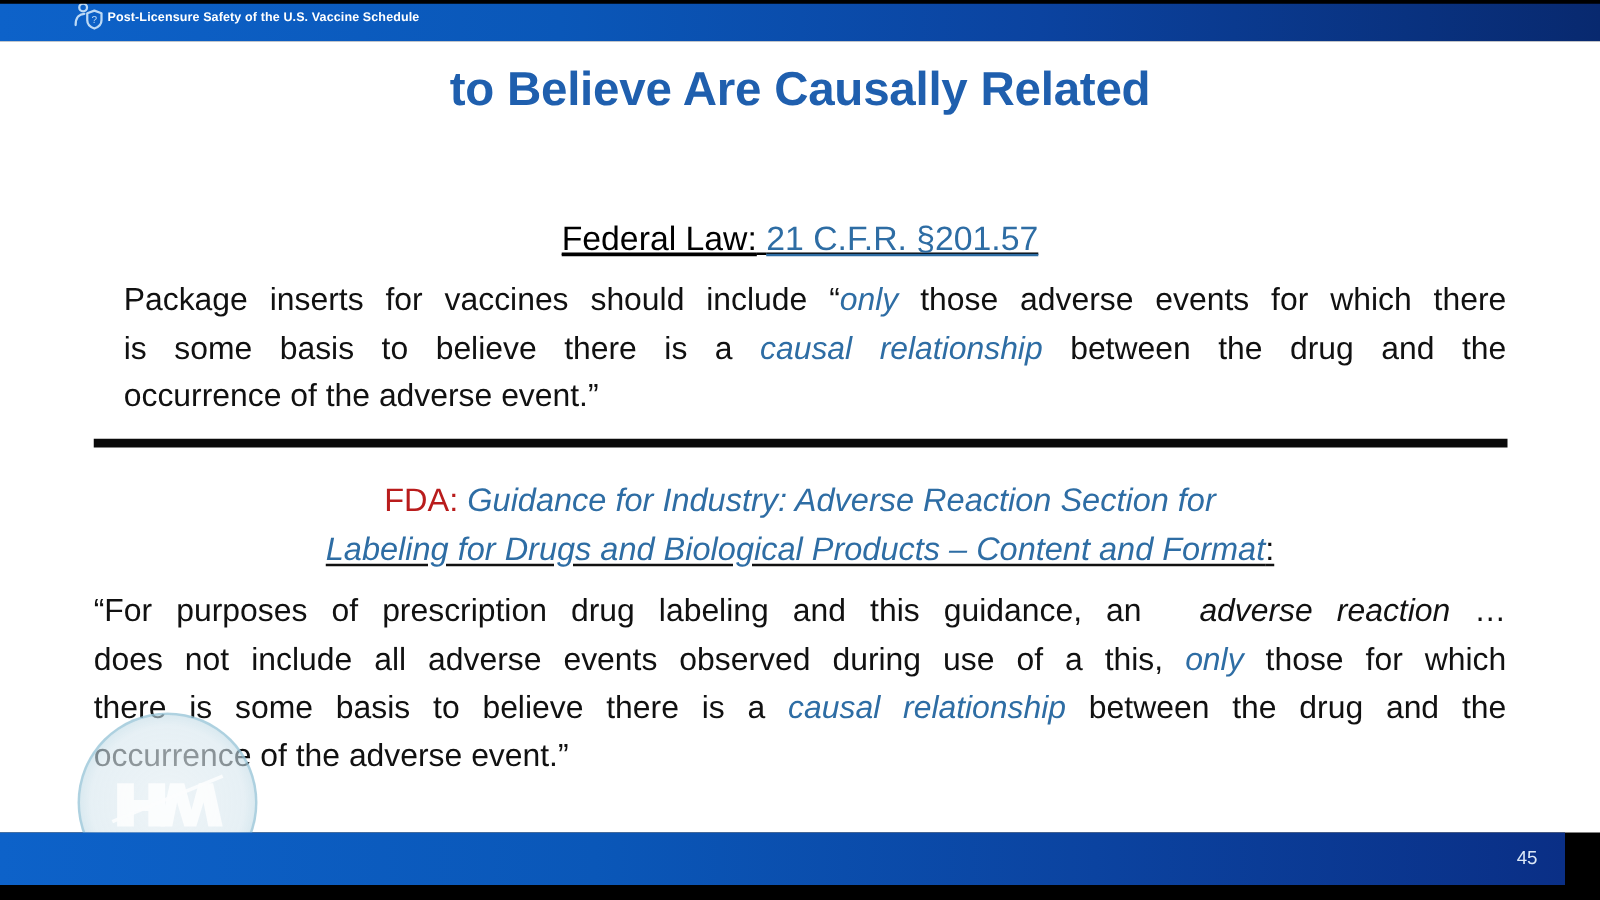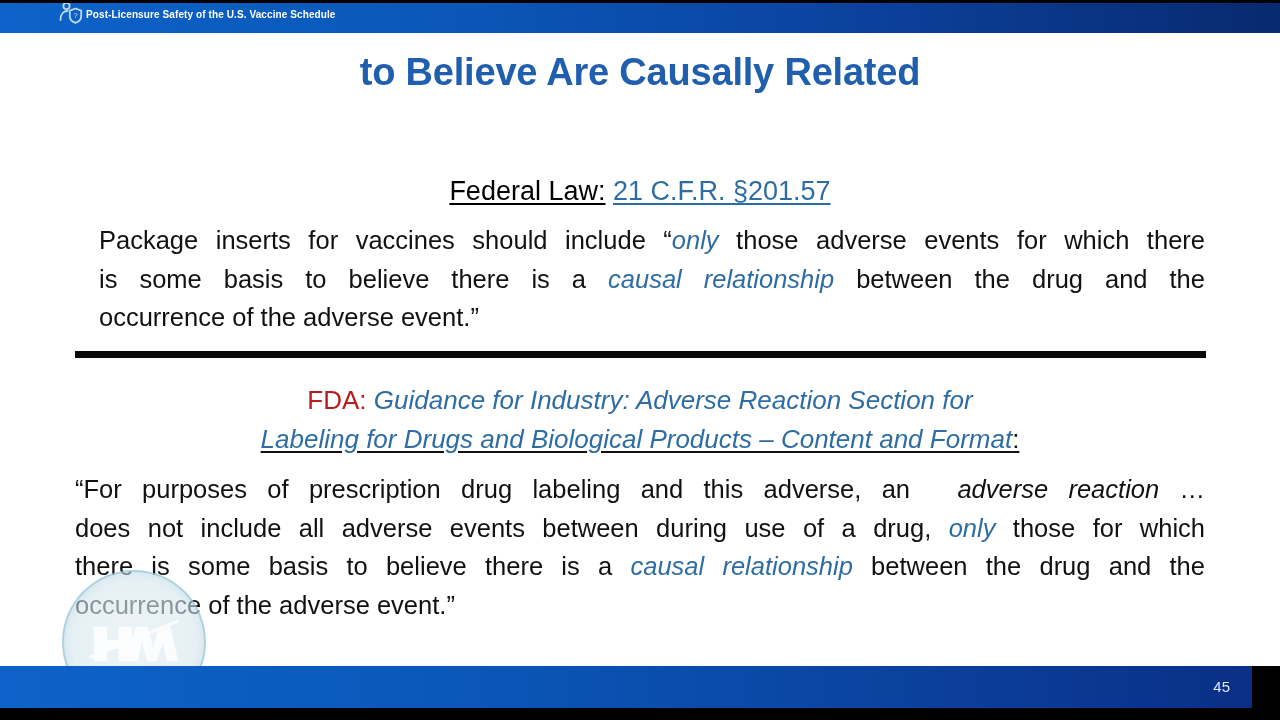--- a/index.html
+++ b/index.html
@@ -73,20 +73,21 @@
   
   #law-line {
     position: absolute;
     left: 90px;
     top: 142px;
     width: 1100px;
     text-align: center;
     font-size: 27px;
     line-height: 33px;
     color: #000000;
+    text-decoration: underline;
   }
   #law-line .lbl {
     text-decoration: underline;
     text-underline-offset: 3px;
   }
   #law-line .cite {
     color: #2e6da4;
     text-decoration: underline;
     text-underline-offset: 3px;
   }
@@ -263,22 +264,22 @@
     </div>
 
     <div id="divider"></div>
 
     <div id="fda-heading">
       <span class="ln"><span class="lbl">FDA:</span><span>&nbsp;</span><span class="ital">Guidance for Industry: Adverse Reaction Section for</span></span>
       <span class="ln ln2"><span class="ital">Labeling for Drugs and Biological Products – Content and Format</span><span class="tail">:</span></span>
     </div>
 
     <div class="quote" id="quote-two">
-      <span class="l1"><span>“For purposes of prescription drug labeling and this adverse, an </span><span class="em-black">adverse reaction</span><span> …</span></span>
-      <span class="l2"><span>does not include all adverse events between during use of a drug, </span><span class="em-blue">only</span><span> those for which</span></span>
+      <span class="l1"><span>“For purposes of prescription drug labeling and this guidance, an </span><span class="em-black">adverse reaction</span><span> …</span></span>
+      <span class="l2"><span>does not include all adverse events observed during use of a this, </span><span class="em-blue">only</span><span> those for which</span></span>
       <span class="l3"><span>there is some basis to believe there is a </span><span class="em-blue">causal relationship</span><span> between the drug and the</span></span>
       <span class="l4">occurrence of the adverse event.”</span>
     </div>
 
     <div id="watermark">
       <svg viewBox="0 0 100 60" width="96" height="58" aria-hidden="true">
         <g fill="#ffffff" opacity="0.92">
           <path d="M8 14 L22 14 L22 28 L34 28 L34 14 L48 14 L48 50 L34 50 L34 37 L22 37 L22 50 L8 50 Z"></path>
           <path d="M52 14 L64 14 L70 36 L76 14 L88 14 L96 50 L84 50 L80 30 L74 50 L64 50 L58 30 L54 50 L44 50 Z"></path>
         </g>

